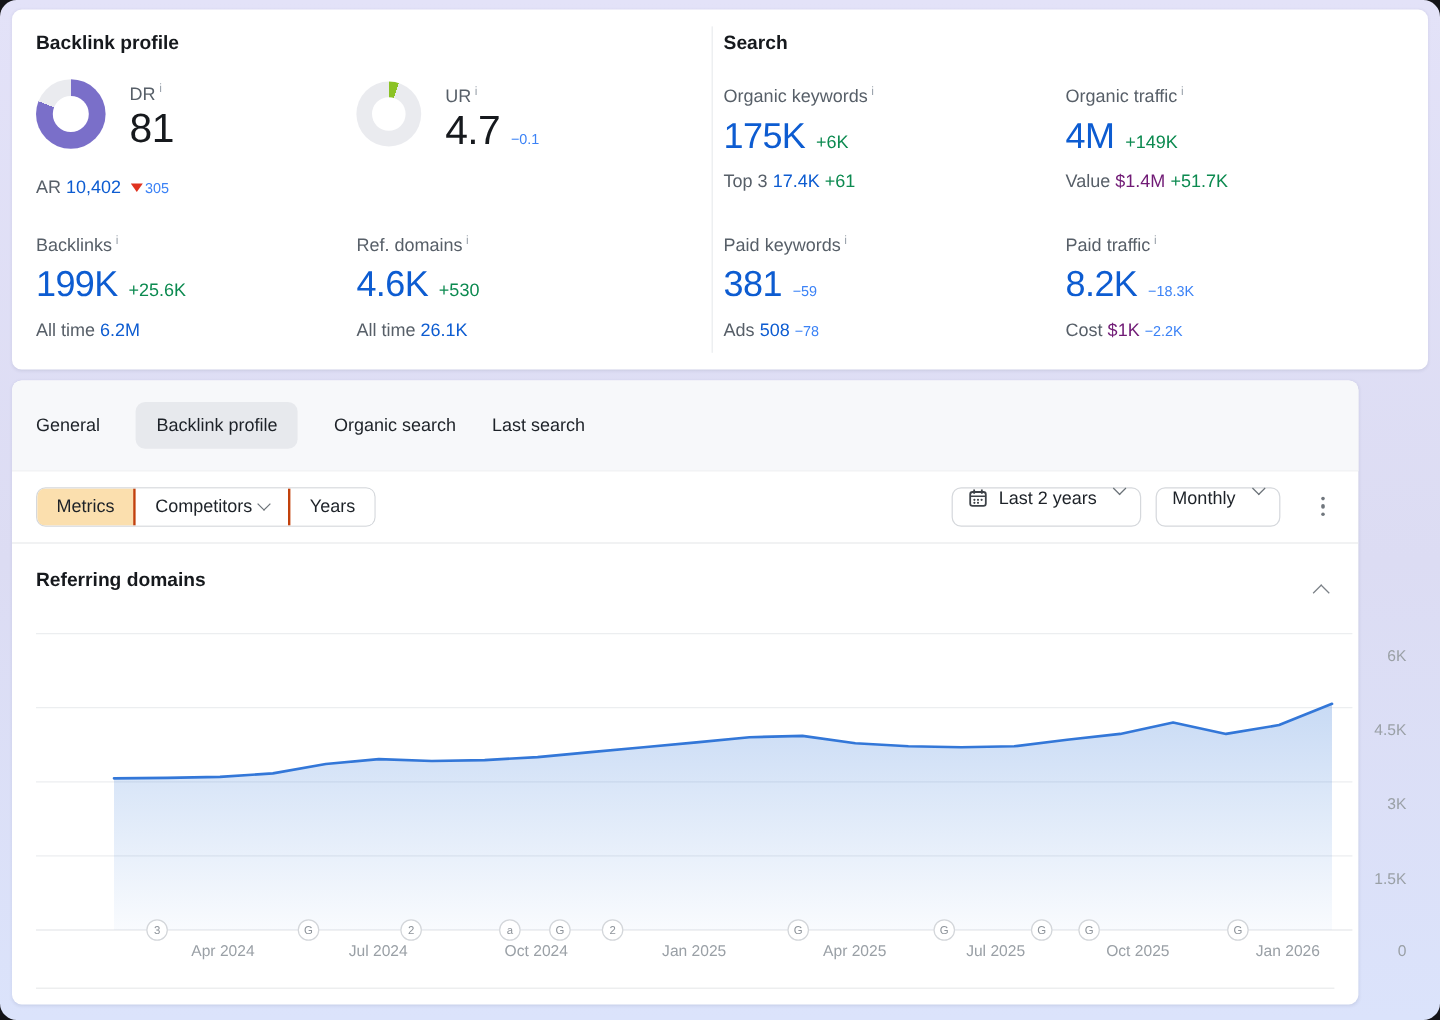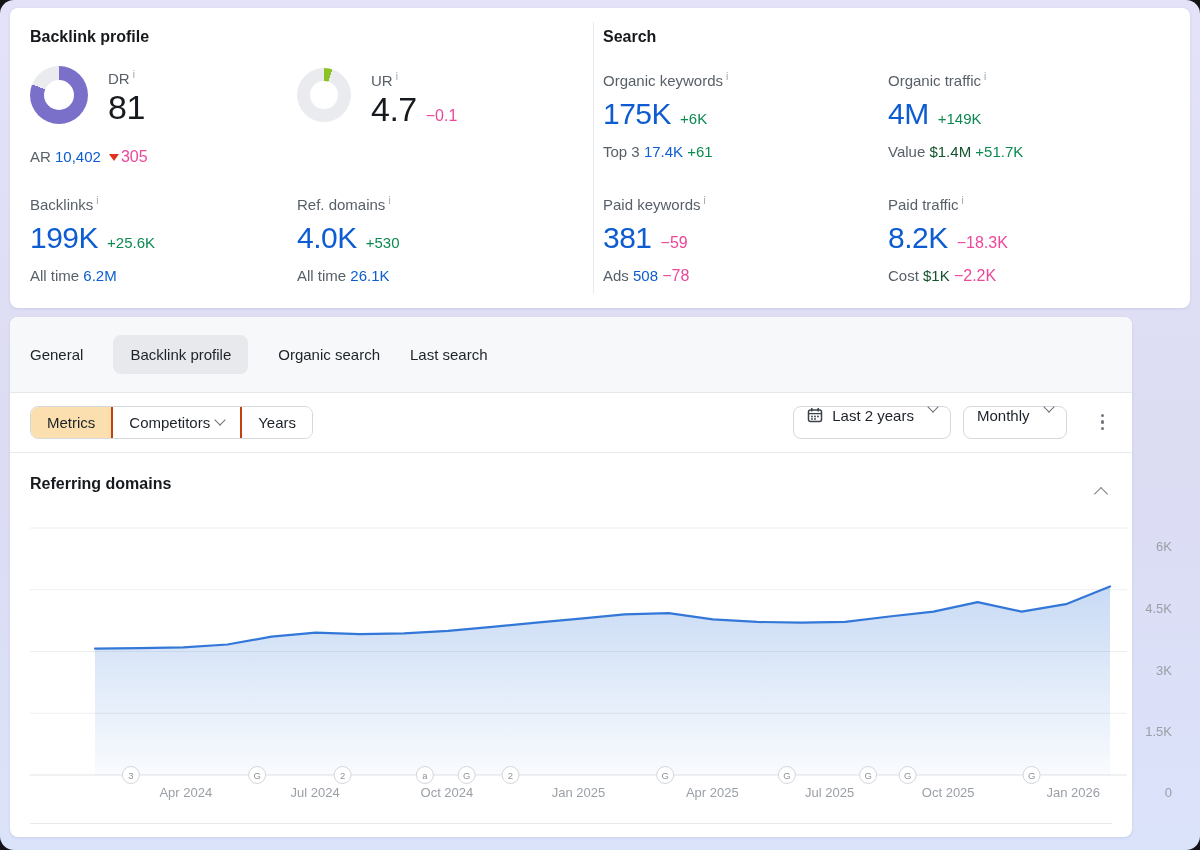--- a/index.html
+++ b/index.html
@@ -11,24 +11,24 @@
   .main{left:10px;top:317px;width:1122px;height:520px;}
 
   .sec-title{position:absolute;margin:0;font-size:16px;font-weight:700;color:#16191d;}
   .vdivider{position:absolute;left:583px;top:14px;width:1px;height:272px;background:#e9ebee;}
 
   .lbl{font-size:15px;color:#575f68;line-height:18px;white-space:nowrap;}
   .info{font-size:10px;color:#9aa2ab;vertical-align:super;margin-left:3px;cursor:default;}
   .big{font-size:30px;color:#0d5cd1;letter-spacing:-0.5px;line-height:34px;text-decoration:none;}
   .heroval{font-size:34px;color:#16191d;letter-spacing:-0.5px;line-height:38px;}
   .up{color:#0c8a50;font-size:15px;}
-  .down{color:#ec4899;font-size:16px;}
+  .down{color:#3b82f6;font-size:12px;}
   .sub{font-size:15px;color:#575f68;white-space:nowrap;}
   .sub .link{color:#0d5cd1;text-decoration:none;}
-  .sub .dark{color:#14532d;text-align:right;}
+  .sub .dark{color:#701a75;text-align:right;}
 
   .mblock{position:absolute;}
   .mblock .lbl{margin-bottom:7px;}
   .valrow{display:flex;align-items:baseline;gap:9px;margin-bottom:12px;text-align:right;}
   .hero{position:absolute;display:flex;gap:20px;align-items:flex-start;}
   .donut{border-radius:50%;position:relative;flex:none;}
   .donut::after{content:"";position:absolute;inset:14px;background:#fff;border-radius:50%;}
   #dr-donut{width:58px;height:58px;}
   #ur-donut{width:54px;height:54px;}
   #ur-donut::after{inset:13px;}
@@ -96,21 +96,21 @@
       <div class="valrow">
           <a href="#" class="big">199K</a>
           <span class="up">+25.6K</span>
         </div>
       <div class="sub"><span>All time</span> <a href="#" class="link">6.2M</a></div>
     </div>
 
     <div class="mblock" style="left:287px;top:184px">
       <div class="lbl"><span>Ref. domains</span><span class="info">i</span></div>
       <div class="valrow">
-          <a href="#" class="big">4.0K</a>
+          <a href="#" class="big">4.6K</a>
           <span class="up">+530</span>
         </div>
       <div class="sub"><span>All time</span> <a href="#" class="link">26.1K</a></div>
     </div>
 
     <div class="mblock" style="left:593px;top:60px">
       <div class="lbl"><span>Organic keywords</span><span class="info">i</span></div>
       <div class="valrow">
           <a href="#" class="big">175K</a>
           <span class="up">+6K</span>

